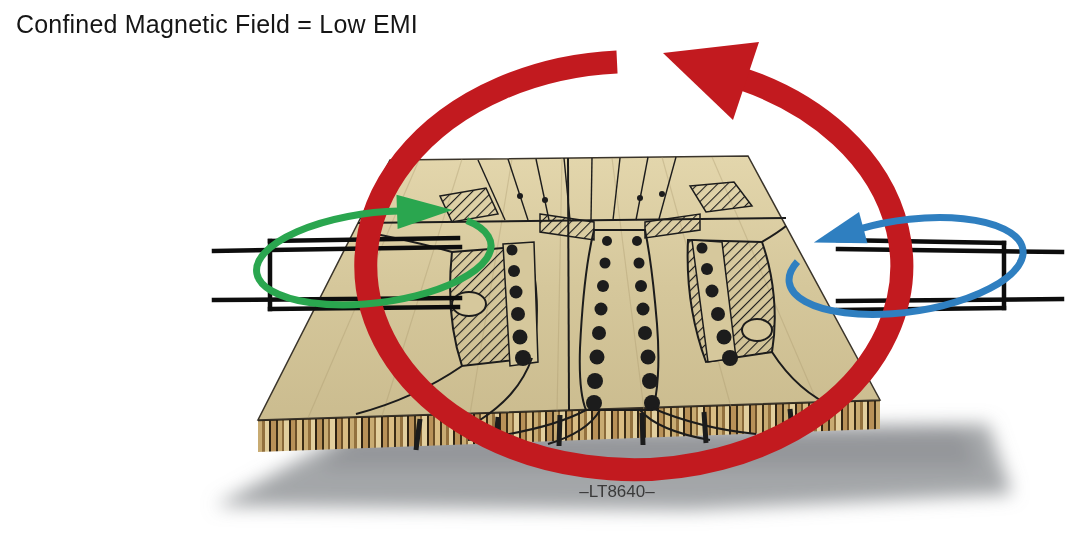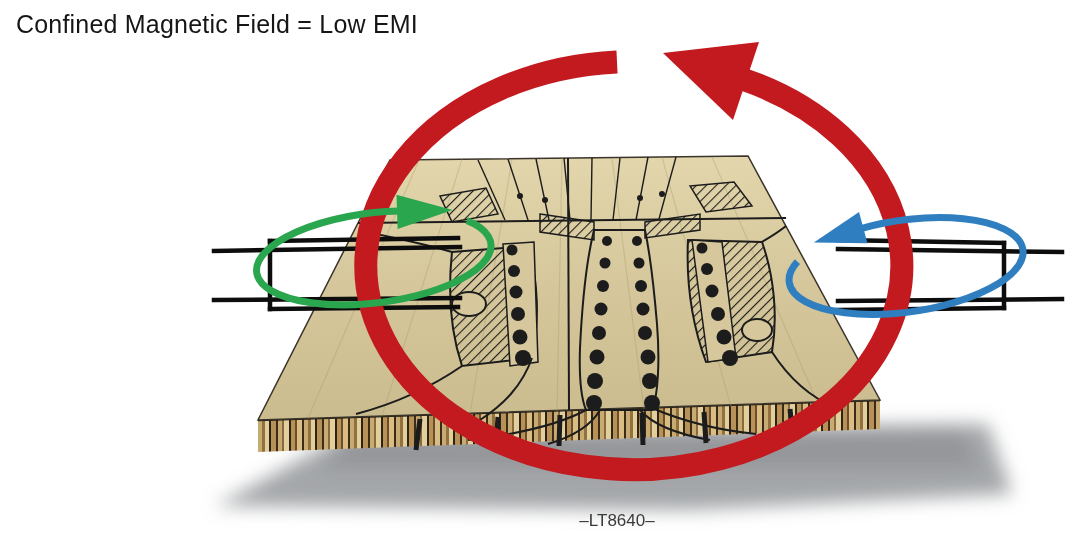--- a/index.html
+++ b/index.html
@@ -1,19 +1,19 @@
 <!DOCTYPE html>
 <html style="--background: #ffffff; --title-text: #161616; --caption-text: #3a3a3a; --red-loop: #c21a1f; --green-loop: #2aa64f; --blue-loop: #2f7fc0; --wire: #0d0d0d; --ink: #1c1c1c; --board-top: #d6c89c; --board-front: #c7a96c; --shadow: #94979a;"><head>
 <meta charset="utf-8">
 <style>
   html,body{margin:0;padding:0;}
   body{background:var(--background,#fff);font-family:"Liberation Sans",sans-serif;}
   .stage{position:relative;width:1068px;height:554px;overflow:hidden;background:var(--background,#fff);text-align:right;}
   .title{position:absolute;left:16px;top:10px;font-size:25px;font-weight:400;color:var(--title-text,#161616);letter-spacing:0.2px;}
-  .caption{position:absolute;left:617px;top:511px;transform:translateX(-50%);font-size:17px;color:var(--caption-text,#3a3a3a);}
+  .caption{position:absolute;left:617px;top:482px;transform:translateX(-50%);font-size:17px;color:var(--caption-text,#3a3a3a);}
   svg{position:absolute;left:0;top:0;}
   .stroke-red{stroke:var(--red-loop,#c21a1f);fill:none;}
   .fill-red{fill:var(--red-loop,#c21a1f);stroke:none;}
   .stroke-green{stroke:var(--green-loop,#2aa64f);fill:none;}
   .fill-green{fill:var(--green-loop,#2aa64f);stroke:none;}
   .stroke-blue{stroke:var(--blue-loop,#2f7fc0);fill:none;}
   .fill-blue{fill:var(--blue-loop,#2f7fc0);stroke:none;}
   .stroke-wire{stroke:var(--wire,#0d0d0d);fill:none;}
   .stroke-ink{stroke:var(--ink,#1c1c1c);}
   .fill-ink{fill:var(--ink,#1c1c1c);stroke:none;}

